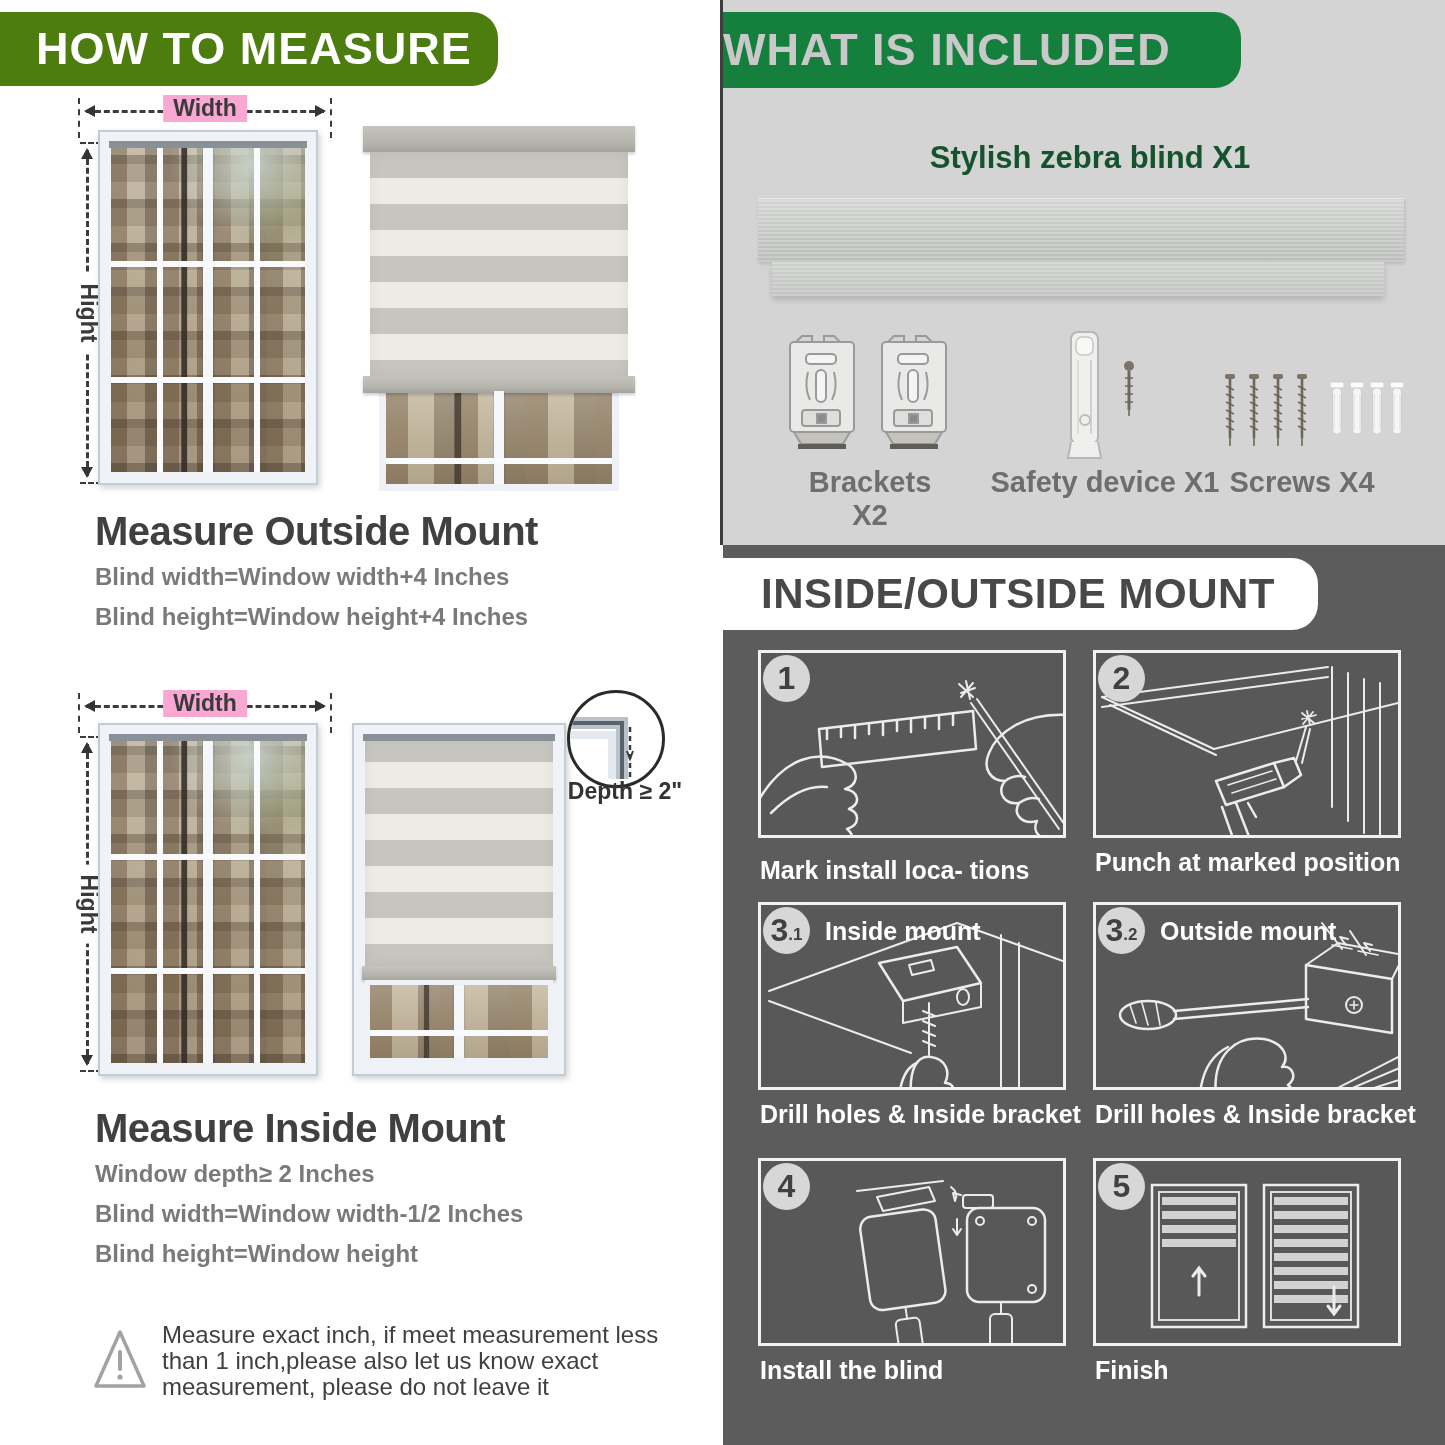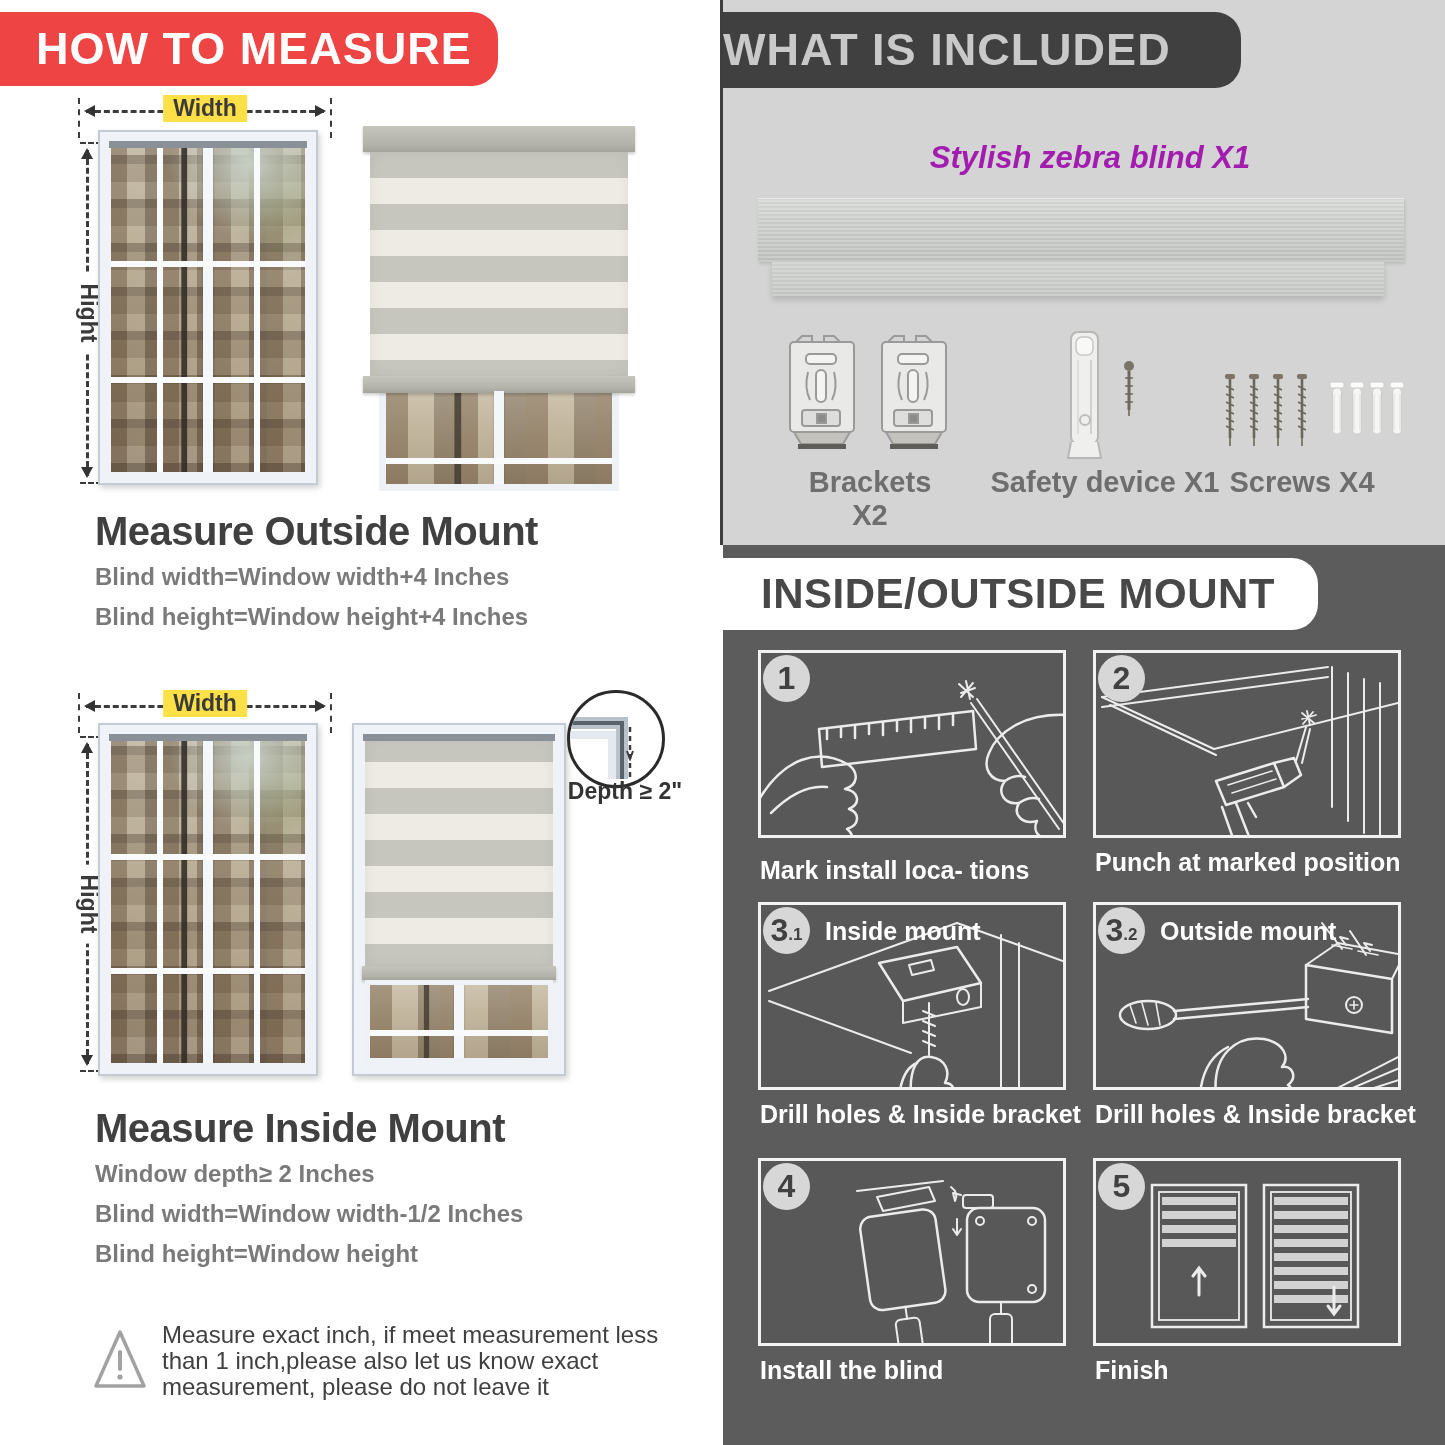--- a/index.html
+++ b/index.html
@@ -5,24 +5,24 @@
   html,body{margin:0;padding:0;background:#fff;}
   #page{position:relative;width:1445px;height:1445px;background:#ffffff;overflow:hidden;
         font-family:"Liberation Sans", sans-serif;}
 
   
   .h-title{position:absolute;font-weight:bold;font-size:40px;color:#404040;letter-spacing:-0.5px;}
   .h-line{position:absolute;font-weight:bold;font-size:24px;color:#7a7a7a;}
   .note-text{position:absolute;font-size:24px;line-height:26px;color:#404040;}
 
   
-  .banner-left{position:absolute;left:0;top:12px;width:498px;height:74px;background:#ef4444;
+  .banner-left{position:absolute;left:0;top:12px;width:498px;height:74px;background:#4d7c0f;
                border-radius:0 26px 26px 0;line-height:74px;padding-left:36px;box-sizing:border-box;
                font-size:45px;font-weight:bold;color:#ffffff;letter-spacing:1px;}
-  .banner-incl{position:absolute;left:723px;top:12px;width:518px;height:76px;background:#404040;
+  .banner-incl{position:absolute;left:723px;top:12px;width:518px;height:76px;background:#15803d;
                border-radius:0 26px 26px 0;line-height:76px;box-sizing:border-box;
                font-size:45px;font-weight:bold;color:#c9c9c9;letter-spacing:1px;}
   .banner-mount{position:absolute;left:723px;top:558px;width:595px;height:72px;background:#ffffff;
                border-radius:0 26px 26px 0;line-height:72px;padding-left:38px;box-sizing:border-box;
                font-size:42px;font-weight:bold;color:#484848;letter-spacing:0.5px;}
 
   
   .panel-light{position:absolute;left:723px;top:0;width:722px;height:545px;background:#d3d4d3;}
   .panel-dark{position:absolute;left:723px;top:545px;width:722px;height:900px;background:#5c5c5c;}
   .panel-sep{position:absolute;left:720px;top:0;width:3px;height:545px;background:#3e3e3e;}
@@ -55,21 +55,21 @@
   .rail{position:absolute;background:linear-gradient(180deg,#c6c5bd 0%,#b4b3ab 70%,#a5a49c 100%);
         box-shadow:0 2px 3px rgba(0,0,0,0.2);}
 
   
   .harrow{position:absolute;height:38px;}
   .harrow .hline{position:absolute;left:8px;right:8px;top:8px;border-top:3px dashed #3c3c3c;}
   .harrow .tri-l{position:absolute;left:0;top:3px;width:0;height:0;border:6px solid transparent;border-right:11px solid #333;}
   .harrow .tri-r{position:absolute;right:0;top:3px;width:0;height:0;border:6px solid transparent;border-left:11px solid #333;}
   .harrow .tick-l{position:absolute;left:0;top:-4px;height:40px;border-left:2px dashed #3c3c3c;}
   .harrow .tick-r{position:absolute;right:0;top:-4px;height:40px;border-right:2px dashed #3c3c3c;}
-  .harrow .hlabel{position:absolute;left:50%;transform:translateX(-50%);top:-7px;background:#fde047;
+  .harrow .hlabel{position:absolute;left:50%;transform:translateX(-50%);top:-7px;background:#f9a8d4;
                   padding:0 10px;font-size:23px;font-weight:bold;color:#3a3a3a;}
   .varrow{position:absolute;width:24px;}
   .varrow .vline{position:absolute;top:8px;bottom:8px;left:10px;border-left:3px dashed #3c3c3c;}
   .varrow .tri-t{position:absolute;top:0;left:5px;width:0;height:0;border:6px solid transparent;border-bottom:11px solid #333;}
   .varrow .tri-b{position:absolute;bottom:0;left:5px;width:0;height:0;border:6px solid transparent;border-top:11px solid #333;}
   .varrow .vtick-t{position:absolute;top:0;left:4px;width:30px;border-top:2px dashed #3c3c3c;}
   .varrow .vtick-b{position:absolute;bottom:0;left:4px;width:30px;border-top:2px dashed #3c3c3c;}
   .varrow .vlabel{position:absolute;left:50%;top:50%;transform:translate(-50%,-50%);background:#fff;
                   padding:10px 0;font-size:23px;font-weight:bold;color:#3a3a3a;
                   writing-mode:vertical-rl;}
@@ -218,21 +218,21 @@
   <div class="note-text" style="left:162px;top:1374px;">measurement, please do not leave it</div>
 
   <div class="panel-light"></div>
   <div class="panel-dark"></div>
   <div class="panel-sep"></div>
 
   <div class="banner-incl">
     <span>WHAT IS INCLUDED</span>
   </div>
 
-  <div style="position:absolute;left:860px;top:140px;width:460px;text-align:center;font-size:31px;font-weight:bold;color:#a21caf;font-style:italic;">Stylish zebra blind X1</div>
+  <div style="position:absolute;left:860px;top:140px;width:460px;text-align:center;font-size:31px;font-weight:bold;color:#14532d;">Stylish zebra blind X1</div>
 
   <div class="headrail-top"></div>
   <div class="headrail-bottom"></div>
 
   <svg style="position:absolute;left:782px;top:332px;" width="172" height="128" viewBox="0 0 172 128">
     <g stroke="#9a9a9a" stroke-width="2" fill="#e9e9e8">
       <g>
         <path d="M14,10 l6,-6 h10 v6 M42,10 v-6 h10 l6,6" fill="none"></path>
         <rect x="8" y="10" width="64" height="90" rx="4"></rect>
         <rect x="24" y="22" width="30" height="10" rx="4" fill="#f4f4f3"></rect>

